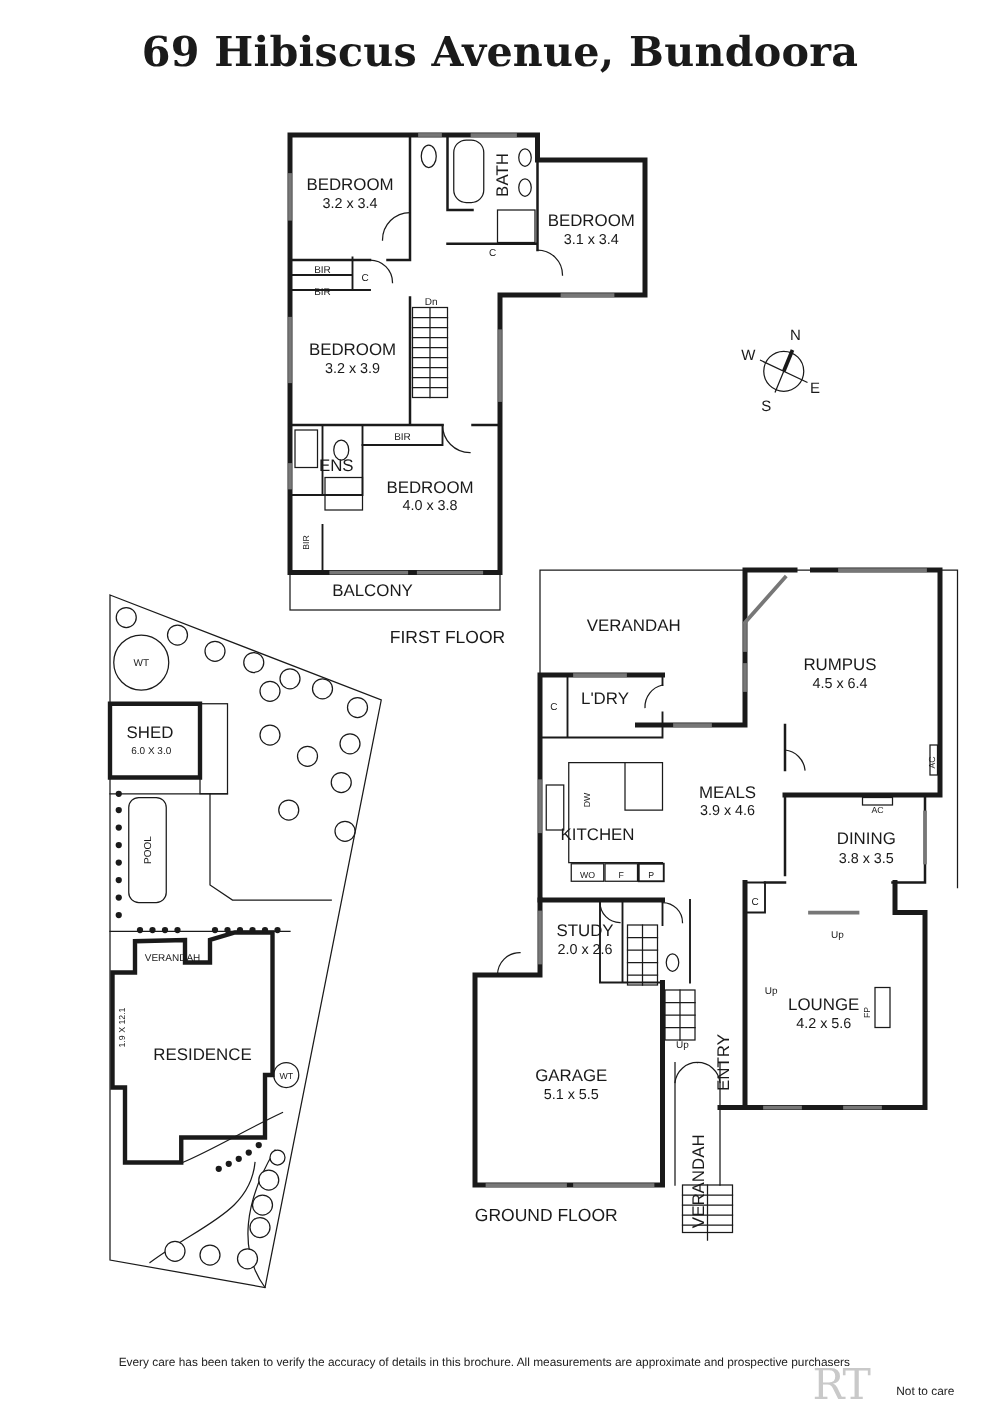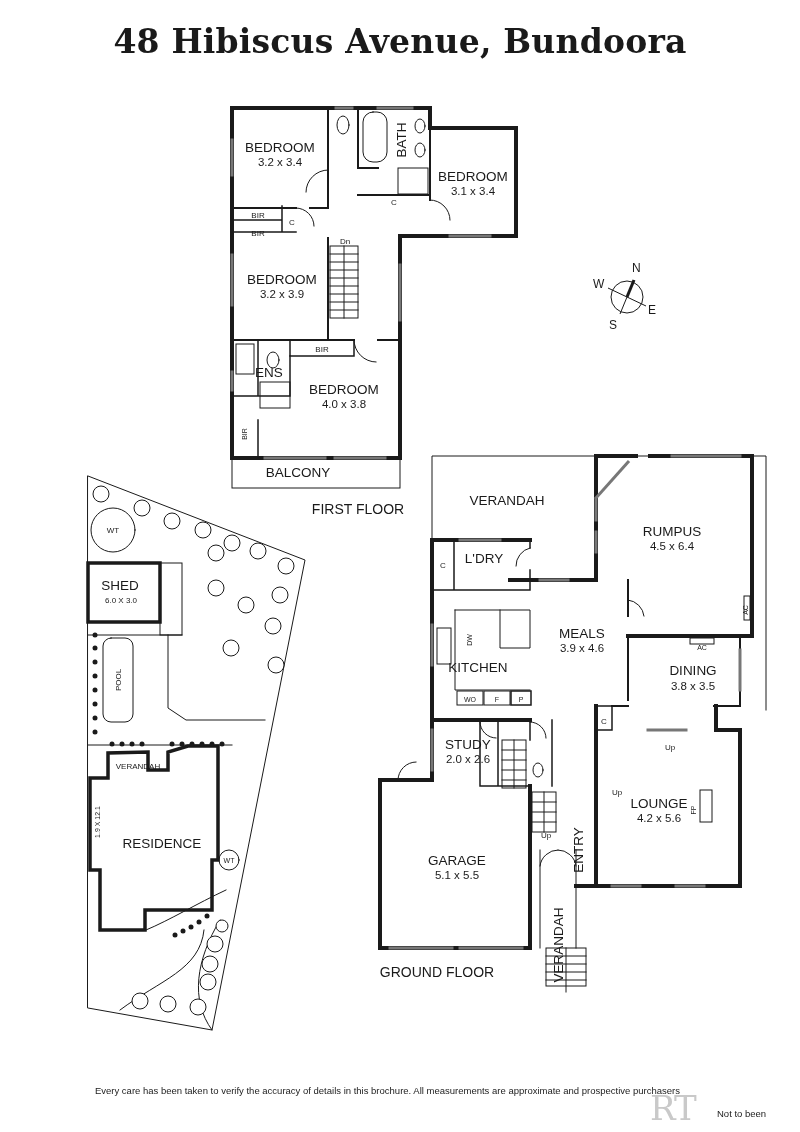--- a/index.html
+++ b/index.html
@@ -12,21 +12,21 @@
   .small{font-size:8px;}
   .tiny{font-size:7px;}
   .floor{font-size:14px;}
   .disclaimer{position:absolute;left:80px;top:1085px;width:600px;text-align:right;font-family:"Liberation Sans",sans-serif;font-size:9.5px;line-height:11px;color:#222;}
   .brand{position:absolute;left:650px;top:1088px;font-family:"DejaVu Serif",serif;font-size:34px;color:#c9c9c9;letter-spacing:-1px;}
   .scale{position:absolute;left:717px;top:1108px;font-family:"Liberation Sans",sans-serif;font-size:9.5px;color:#222;}
 </style>
 </head>
 <body>
 
-<div class="title">48 Hibiscus Avenue, Bundoora</div>
+<div class="title">69 Hibiscus Avenue, Bundoora</div>
 
 <svg width="800" height="1132" viewBox="0 0 800 1132">
   <g fill="none" stroke="#1a1a1a" stroke-linecap="square">
 
     <g>
 
       <path d="M232 108 L430 108 L430 128 L516 128 L516 236 L400 236 L400 258 M232 108 L232 458 L400 458 L400 258" stroke-width="4"></path>
 
       <rect x="232" y="458" width="168" height="30" stroke-width="1"></rect>
 
@@ -285,13 +285,13 @@
     <text class="lbl room" x="162" y="848">RESIDENCE</text>
     <text class="lbl tiny" x="229" y="863">WT</text>
     <text class="lbl tiny" x="0" y="0" transform="translate(100 822) rotate(-90)">1.9 X 12.1</text>
   </g>
 </svg>
 
 <div class="disclaimer">
   <div>Every care has been taken to verify the accuracy of details in this brochure.  All measurements are approximate and prospective purchasers</div>
 </div>
 <div class="brand">RT Edgar</div>
-<div class="scale">Not to been</div>
+<div class="scale">Not to care</div>
 
 </body></html>

